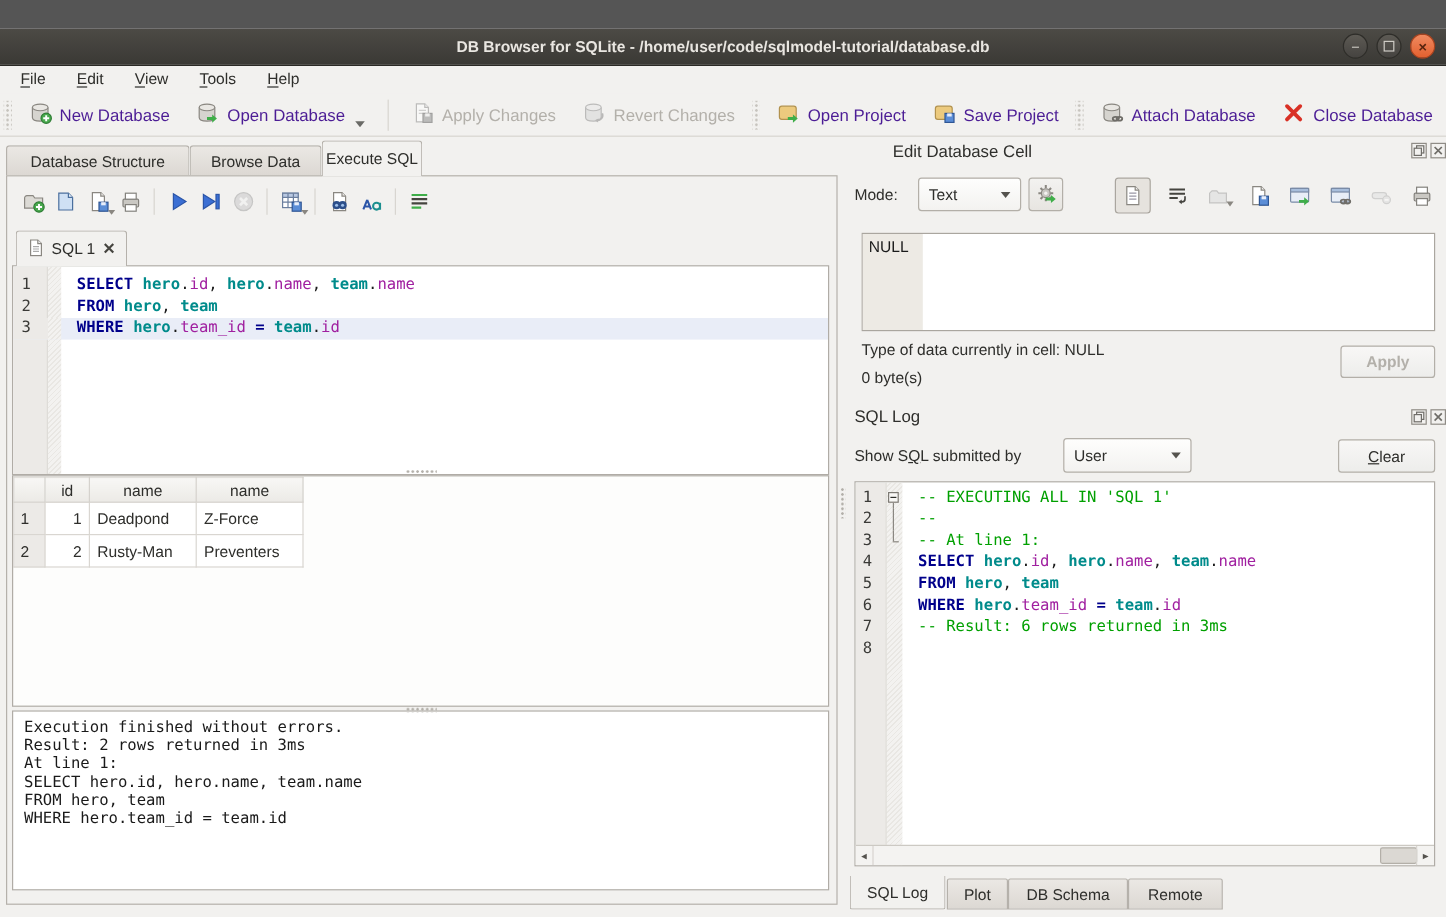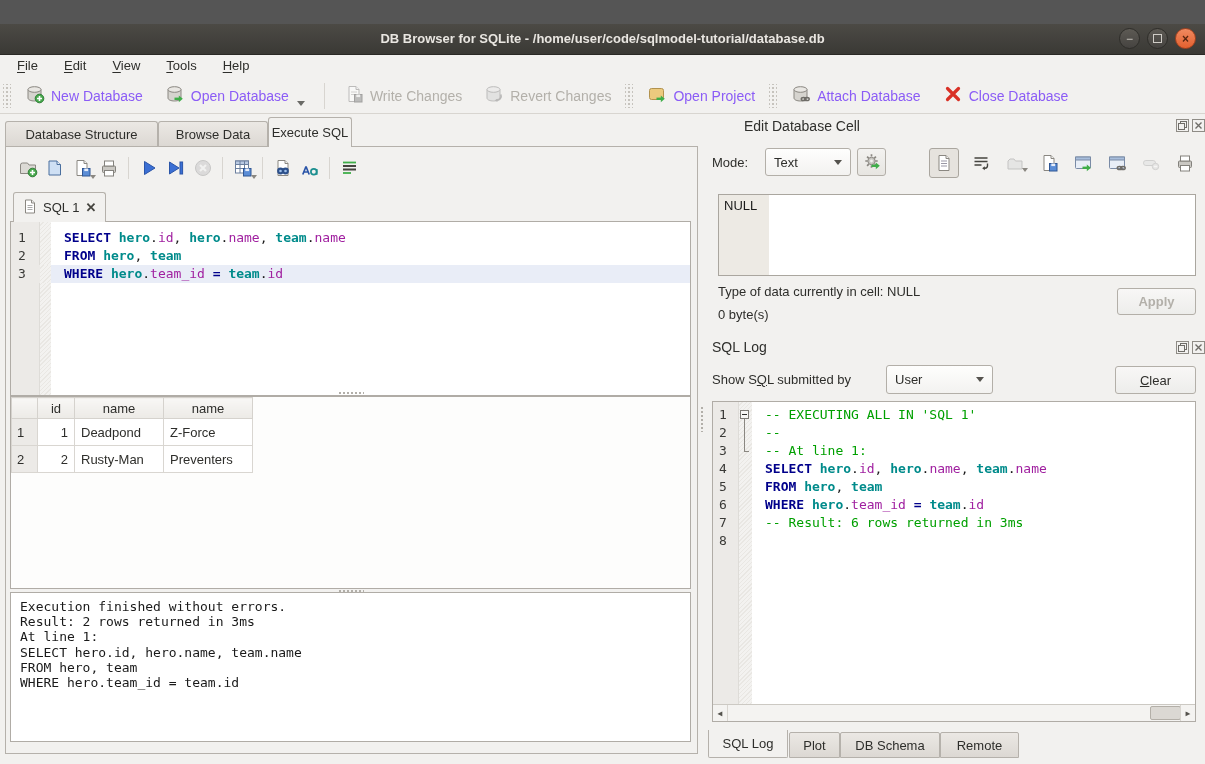--- a/index.html
+++ b/index.html
@@ -18,21 +18,21 @@
   
   #menubar{position:absolute;left:0;top:30px;width:100%;height:24px;display:flex;padding-left:4px;}
   .menu-item{padding:0 13px;line-height:24px;font-size:13px;}
   .menu-item u{text-underline-offset:2px;}
   
   #toolbar{position:absolute;left:0;top:54px;width:100%;height:35px;display:flex;align-items:center;
     border-bottom:1px solid #d8d5d0;background:#f2f1ef;}
   .tb-handle{width:8px;height:24px;margin:0 3px;background-image:radial-gradient(circle,#c6c3bd 1px,transparent 1.2px);
     background-size:4px 4px;background-position:center;}
   .tb-sep{width:1px;height:26px;background:#d8d5d0;margin:0 8px;}
-  .tbtn{display:flex;align-items:center;gap:6px;padding:0 11px;height:30px;font-size:14px;color:#8b5cf6;white-space:nowrap;}
+  .tbtn{display:flex;align-items:center;gap:6px;padding:0 11px;height:30px;font-size:14px;color:#4c1d95;white-space:nowrap;}
   .tbtn.disabled{color:#b3b0aa;}
   .tbtn.disabled svg{opacity:.5;filter:grayscale(1);}
   .dd-tri{width:0;height:0;border-left:4px solid transparent;border-right:4px solid transparent;
     border-top:5px solid #6a6a66;margin-left:2px;align-self:flex-end;margin-bottom:5px;}
   
   .mtab{position:absolute;top:97px;height:25px;box-sizing:border-box;border:1px solid #b5b1ab;border-bottom:none;
     background:linear-gradient(#ebe8e4,#dcd8d3);display:flex;align-items:center;justify-content:center;
     border-radius:3px 3px 0 0;z-index:2;font-size:13px;}
   .mtab.active{top:93px;height:30px;background:#f2f1ef;z-index:4;}
   #left-frame{position:absolute;left:5px;top:122px;width:693px;height:608px;box-sizing:border-box;
@@ -193,41 +193,50 @@
        </div>
       <div class="tb-sep"></div>
       <div class="tbtn disabled">
          <span><svg width="20" height="20" viewBox="0 0 20 20">
             <path d="M5 2.5h7l3 3v12H5z" fill="#fff" stroke="#8a8781"></path>
             <path d="M12 2.5v3h3" fill="#f2f1ef" stroke="#8a8781"></path>
             <path d="M7 8h6M7 10.5h6" stroke="#b3b0aa"></path>
             <rect x="10.5" y="10.5" width="7.5" height="7.5" fill="#5b8dd6" stroke="#2f5694"></rect>
   <rect x="12.3" y="10.5" width="3.8" height="2.6" fill="#e8eefa"></rect>
           </svg></span>
-         <span>Write Changes</span>
+         <span>Apply Changes</span>
 
        </div>
       <div class="tbtn disabled">
          <span><svg width="20" height="20" viewBox="0 0 20 20">
             <path d="M3 5.5v8.5c0 1.8 2.9 3 6.5 3s6.5-1.2 6.5-3V5.5" fill="#d6d4cf" stroke="#8a8781"></path>
   <ellipse cx="9.5" cy="5.5" rx="6.5" ry="2.8" fill="#e9e7e3" stroke="#8a8781"></ellipse>
             <path d="M16.8 10.5c1.2 3.2-1.3 6-4.6 5.4" fill="none" stroke="#84817b" stroke-width="1.7"></path>
     <path d="M13.4 18l-2.7-1.8 3-1.4z" fill="#84817b"></path>
           </svg></span>
          <span>Revert Changes</span>
 
        </div>
       <div class="tb-handle"></div>
       <div class="tbtn ">
          <span><svg width="20" height="20" viewBox="0 0 20 20">
             <rect x="2.5" y="4.5" width="14" height="11" rx="2" fill="#ecca7e" stroke="#b2924e"></rect>
             <path d="M9.5 14.8h5" stroke="#3fae49" stroke-width="2.4"></path>
   <path d="M13.8 11.4l4 3.4-4 3.4z" fill="#3fae49"></path>
           </svg></span>
          <span>Open Project</span>
+
+       </div>
+      <div class="tbtn ">
+         <span><svg width="20" height="20" viewBox="0 0 20 20">
+            <rect x="2.5" y="4.5" width="14" height="11" rx="2" fill="#ecca7e" stroke="#b2924e"></rect>
+            <rect x="10.5" y="10.5" width="7.5" height="7.5" fill="#5b8dd6" stroke="#2f5694"></rect>
+  <rect x="12.3" y="10.5" width="3.8" height="2.6" fill="#e8eefa"></rect>
+          </svg></span>
+         <span>Save Project</span>
 
        </div>
       <div class="tb-handle"></div>
       <div class="tbtn ">
          <span><svg width="20" height="20" viewBox="0 0 20 20">
             <path d="M3 5.5v8.5c0 1.8 2.9 3 6.5 3s6.5-1.2 6.5-3V5.5" fill="#d6d4cf" stroke="#8a8781"></path>
   <ellipse cx="9.5" cy="5.5" rx="6.5" ry="2.8" fill="#e9e7e3" stroke="#8a8781"></ellipse>
             <ellipse cx="12.6" cy="15" rx="2.3" ry="1.6" fill="none" stroke="#6f6d68" stroke-width="1.5"></ellipse>
   <ellipse cx="15.9" cy="15" rx="2.3" ry="1.6" fill="none" stroke="#6f6d68" stroke-width="1.5"></ellipse>
           </svg></span>

